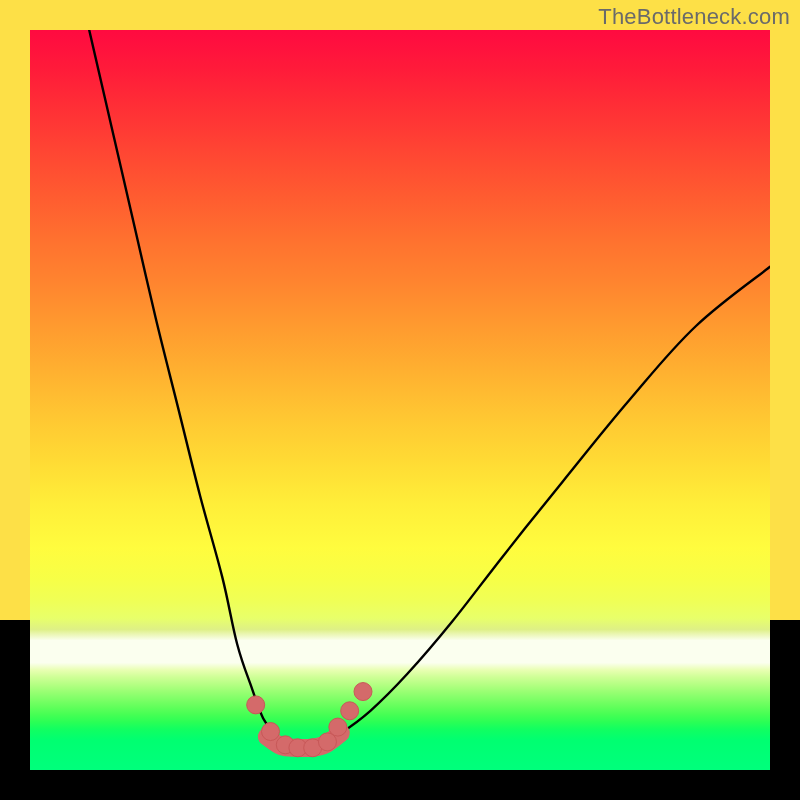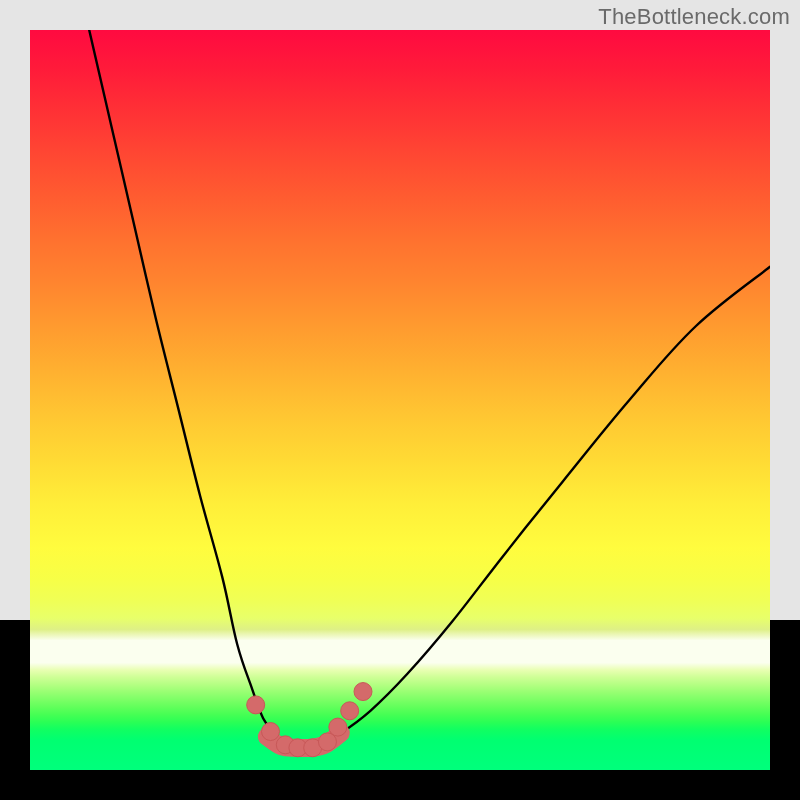--- a/index.html
+++ b/index.html
@@ -10,21 +10,21 @@
     background: #000;
     overflow: hidden;
     font-family: Arial, Helvetica, sans-serif;
   }
   .frame {
     position: absolute;
     left: 0;
     top: 0;
     width: 800px;
     height: 620px;
-    background: #e5e5e5;
+    background: #fde047;
     text-align: center;
   }
   .plot-area {
     position: absolute;
     left: 30px;
     top: 30px;
     width: 740px;
     height: 740px;
     overflow: hidden;
   }

